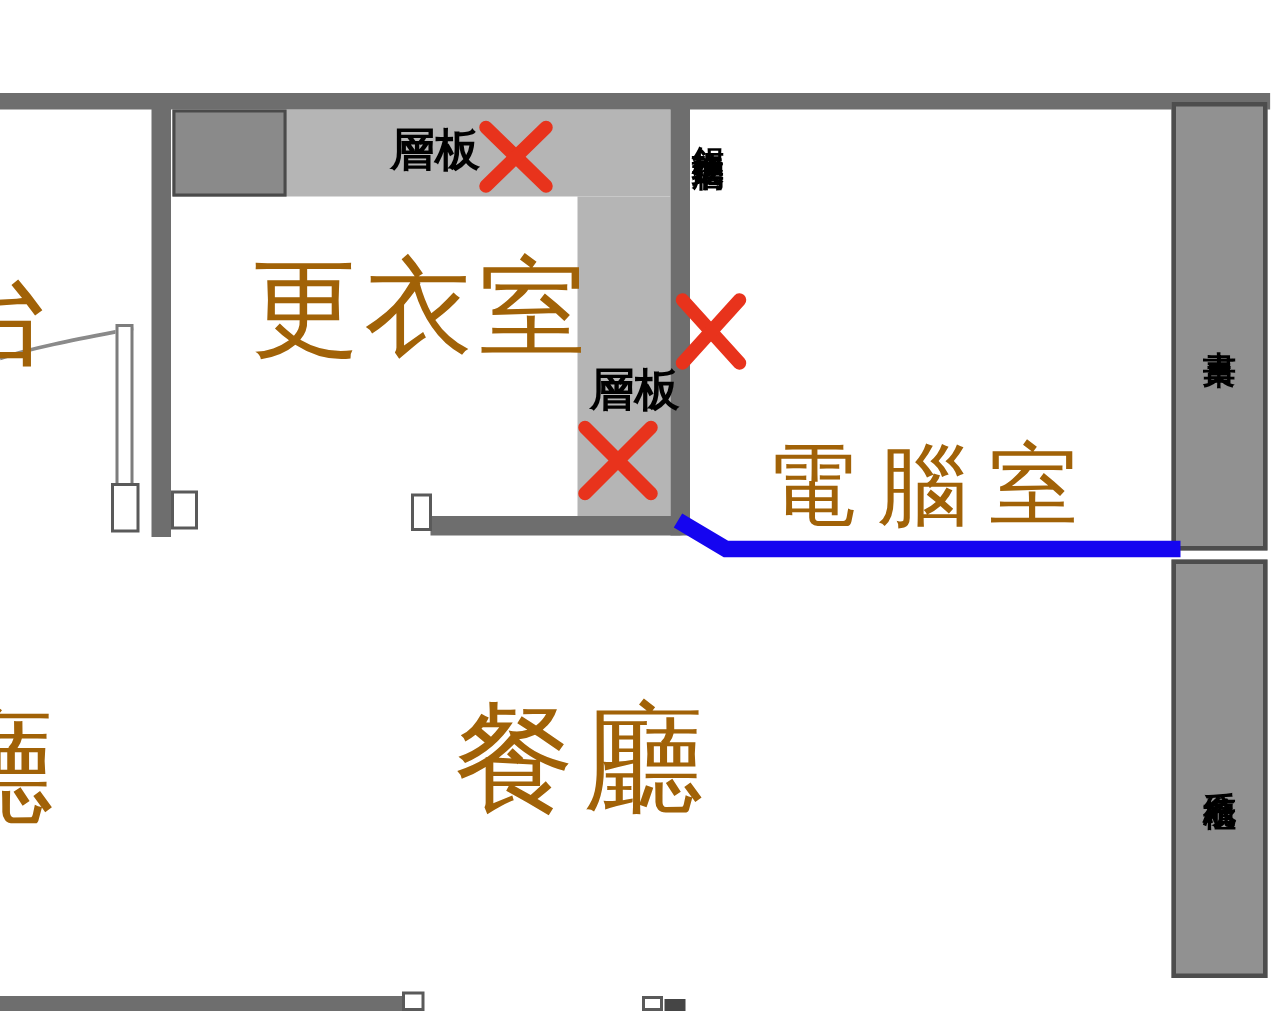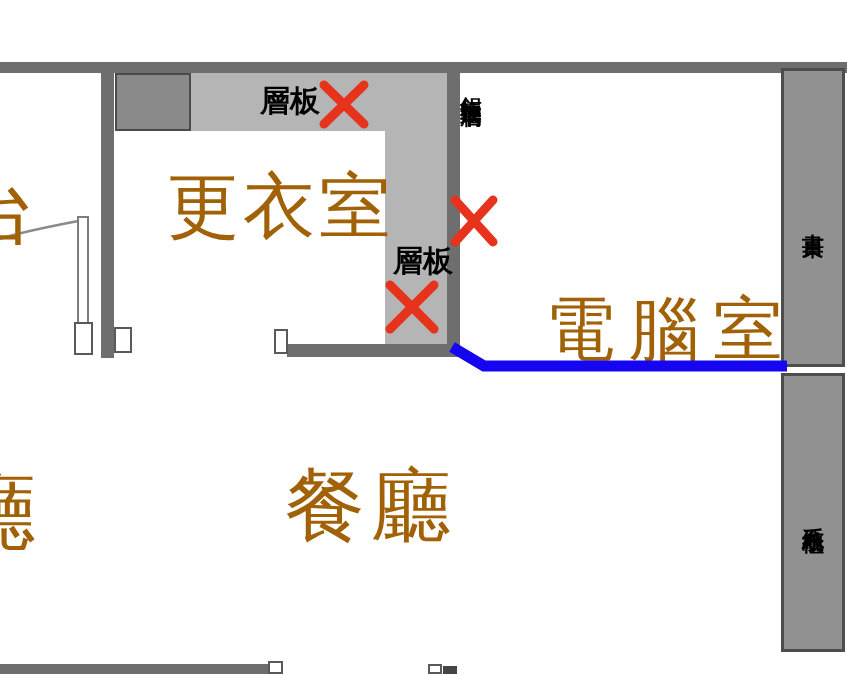--- a/index.html
+++ b/index.html
@@ -34,22 +34,22 @@
   .bottom-jamb-2{left:428px;top:664px;width:14px;height:10px;}
   .bottom-dark-square{left:443px;top:666px;width:14px;height:8px;background:#454545;z-index:3;}
   
   .column{background:#919191;border:3px solid #4d4d4d;box-sizing:border-box;z-index:2;
           display:flex;align-items:center;justify-content:center;}
   .desk-col{left:781px;top:68px;width:64px;height:299px;}
   .cab-col{left:781px;top:373px;width:64px;height:279px;}
   
   .room-label{font-weight:normal;color:#a16207;white-space:nowrap;z-index:4;line-height:1;}
   .lbl-dressing{left:167px;top:170px;font-size:72px;letter-spacing:4px;}
-  .lbl-dining{left:285px;top:466px;font-size:80px;letter-spacing:6px;}
-  .lbl-computer{left:545px;top:294px;font-size:70px;letter-spacing:14px;}
+  .lbl-dining{left:303px;top:466px;font-size:80px;letter-spacing:6px;}
+  .lbl-computer{left:511px;top:294px;font-size:60px;letter-spacing:14px;}
   .lbl-living-partial{left:-50px;top:468px;font-size:86px;}
   .lbl-balcony-partial{left:-40px;top:172px;font-size:76px;}
   .small-label{font-weight:bold;font-size:30px;z-index:4;white-space:nowrap;line-height:1;}
   .lbl-shelf-top{left:260px;top:86px;}
   .lbl-shelf-side{left:393px;top:246px;}
   .vtext{writing-mode:vertical-rl;text-orientation:upright;font-weight:bold;line-height:1;letter-spacing:2px;z-index:4;}
   .lbl-glass{left:461px;top:81px;font-size:21px;}
   .col-label{font-size:22px;color:#000;}
   
   .overlay{left:0;top:0;width:847px;height:674px;pointer-events:none;}

